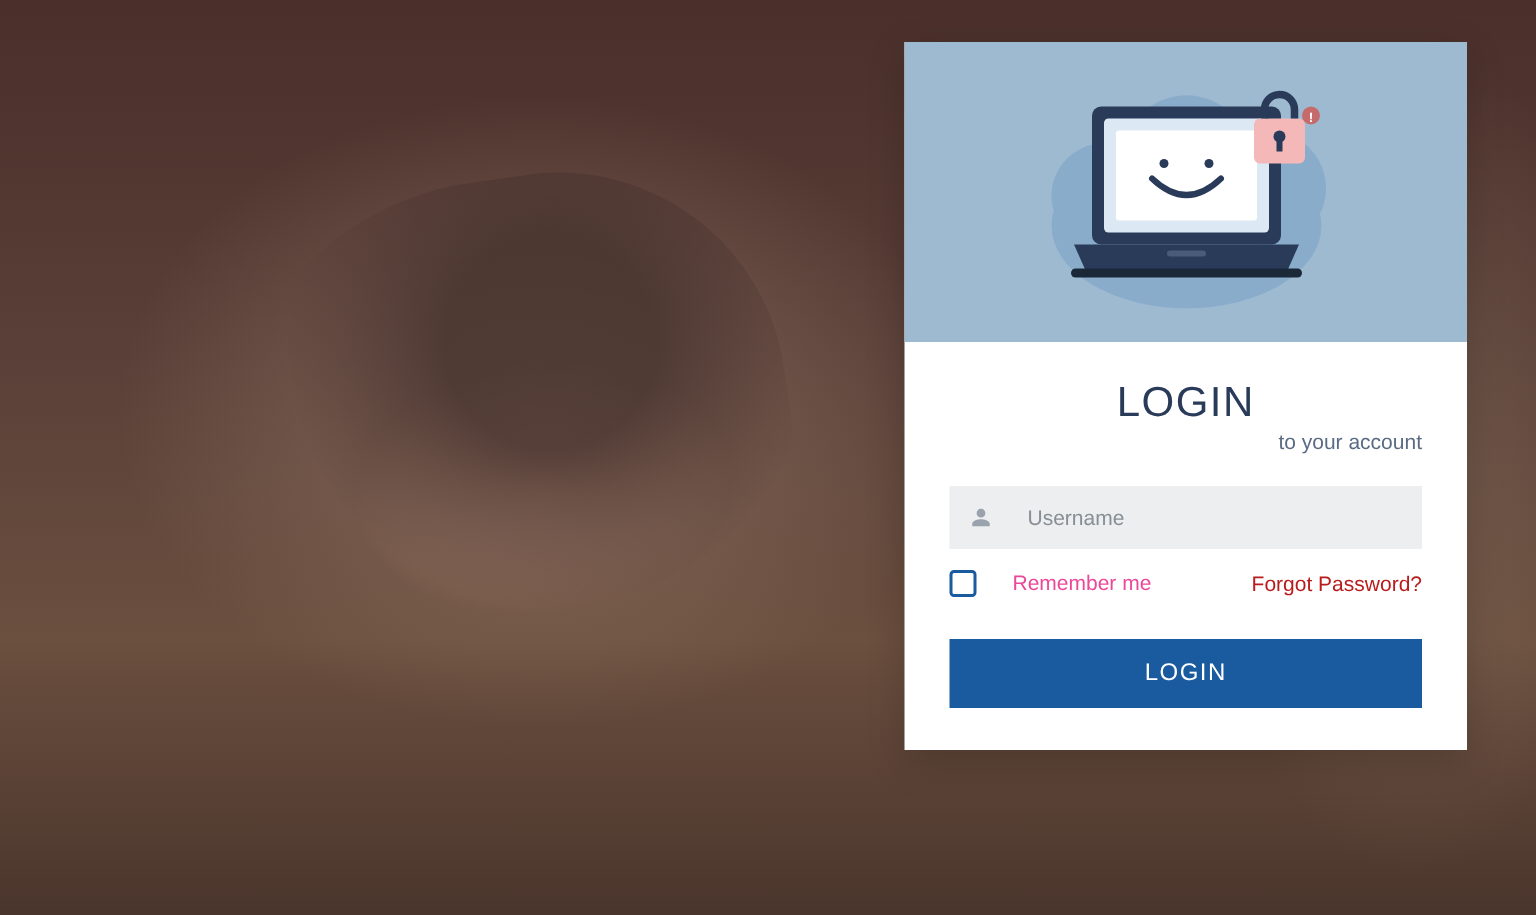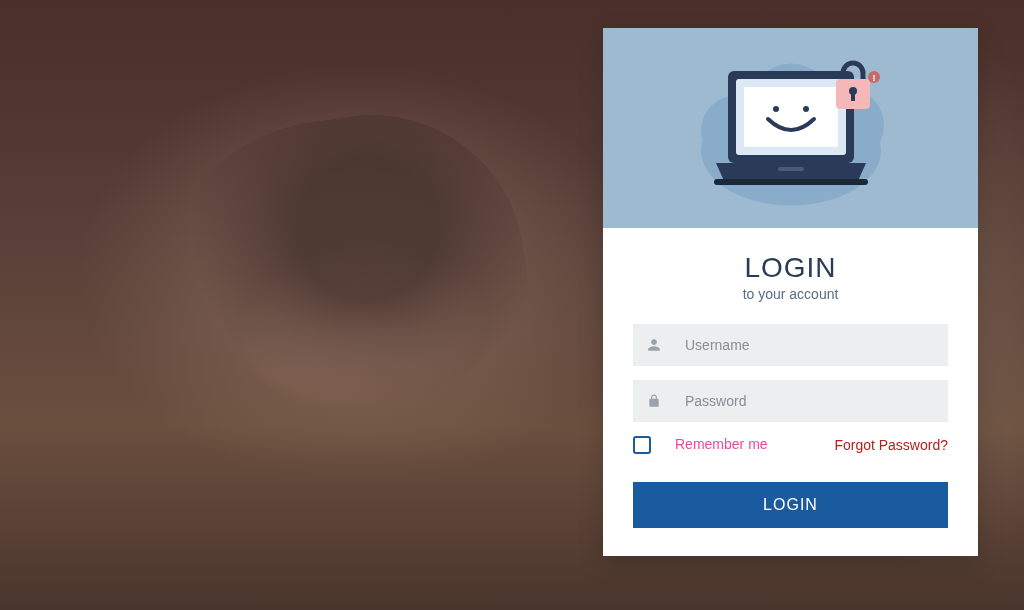--- a/index.html
+++ b/index.html
@@ -60,21 +60,21 @@
 .title {
   font-size: 28px;
   font-weight: 400;
   color: #2a3b5a;
   text-align: center;
   letter-spacing: 1px;
 }
 .subtitle {
   font-size: 14px;
   color: #5a6b84;
-  text-align: center;
+  text-align: right;
   margin-top: 2px;
   margin-bottom: 22px;
 }
 .input-wrap {
   position: relative;
   margin-bottom: 14px;
 }
 .input-icon {
   position: absolute;
   left: 14px;
@@ -171,26 +171,20 @@
     <h1 class="title">LOGIN</h1>
     <div class="subtitle">to your account</div>
 
     <div class="input-wrap">
       <svg class="input-icon" viewBox="0 0 24 24">
         <path d="M12 12c2.8 0 5-2.2 5-5s-2.2-5-5-5-5 2.2-5 5 2.2 5 5 5zm0 2c-3.3 0-10 1.7-10 5v3h20v-3c0-3.3-6.7-5-10-5z"></path>
       </svg>
       <input type="text" class="text-input" placeholder="Username" style="">
     </div>
 
-    <div class="input-wrap">
-      <svg class="input-icon" viewBox="0 0 24 24">
-        <path d="M18 8h-1V6a5 5 0 0 0-10 0v2H6a2 2 0 0 0-2 2v10a2 2 0 0 0 2 2h12a2 2 0 0 0 2-2V10a2 2 0 0 0-2-2zM9 6a3 3 0 0 1 6 0v2H9V6z"></path>
-      </svg>
-      <input type="password" class="text-input" placeholder="Password" style="">
-    </div>
 
     <div class="row-opts">
       <label class="remember">
         <span class="checkbox-box"></span>
         <span>Remember me</span>
       </label>
       <a href="#" class="forgot-link">Forgot Password?</a>
     </div>
 
     <button class="login-btn">LOGIN</button>

